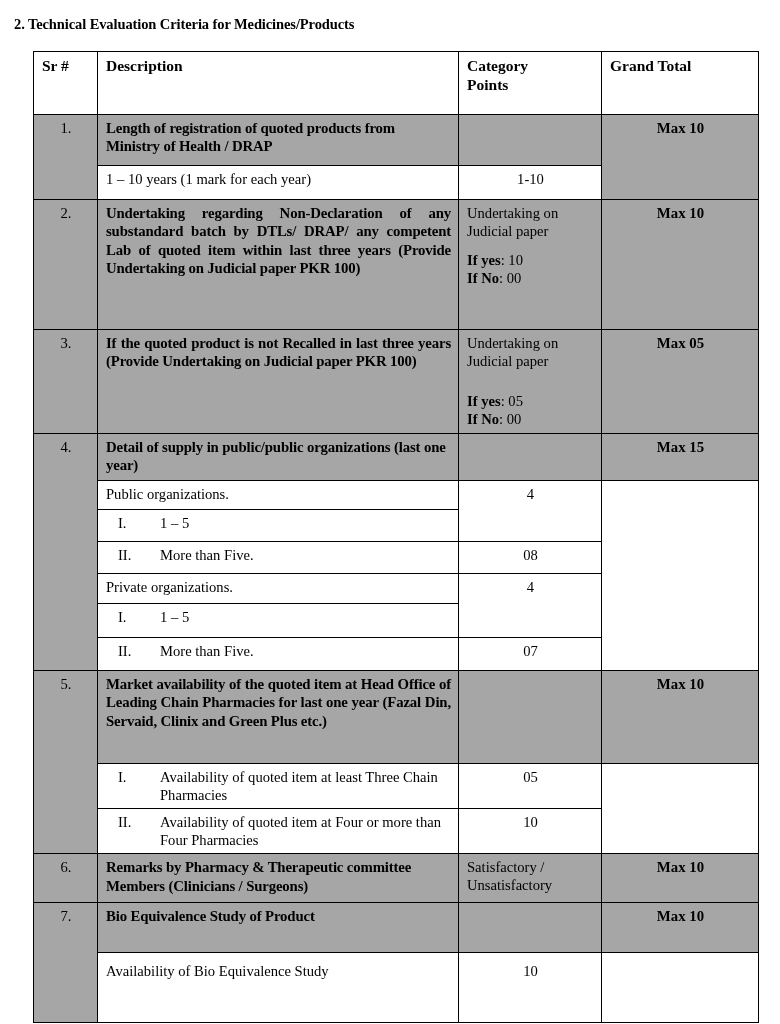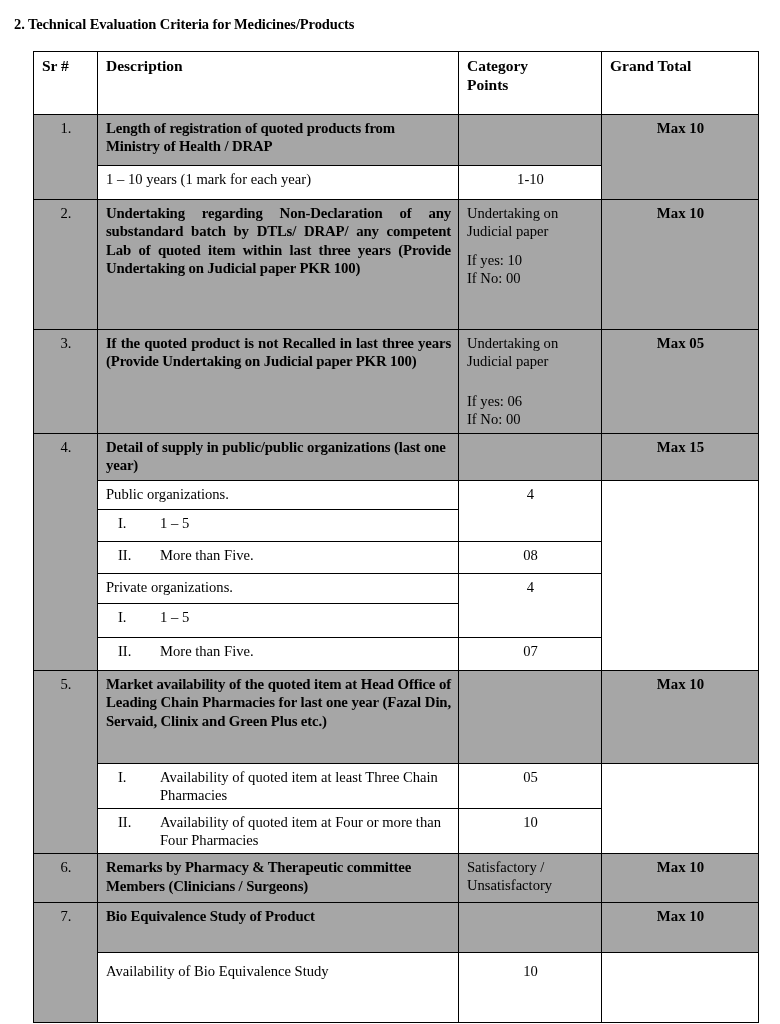--- a/index.html
+++ b/index.html
@@ -45,21 +45,21 @@
     line-height: 1.24;
     background: #ffffff;
   }
   
   col.c-sr    { width: 64px; }
   col.c-desc  { width: 361px; }
   col.c-cat   { width: 143px; }
   col.c-grand { width: 157px; }
 
   .shade { background: #a6a6a6 !important; }
-  .bold  { font-weight: normal; }
+  .bold  { font-weight: bold; }
   .vmid  { vertical-align: middle; }
 
   td.sr {
     text-align: center;
     font-size: 14.6px;
     padding-top: 5px;
   }
   td.hdr {
     text-align: left;
     font-weight: bold;
@@ -161,21 +161,21 @@
       </tr>
 
       <tr style="height:104px;">
         <td class="sr shade">3.</td>
         <td class="shade">
           <div class="desc-bold just">If the quoted product is not Recalled in last three years (Provide Undertaking on Judicial paper PKR 100)</div>
         </td>
         <td class="shade catbox">
           <div>Undertaking on Judicial paper</div>
           <div class="gap" style="height:22px;"></div>
-          <div class="nowrapline"><span class="bold">If yes</span><span>: 06</span></div>
+          <div class="nowrapline"><span class="bold">If yes</span><span>: 05</span></div>
           <div class="nowrapline"><span class="bold">If No</span><span>: 00</span></div>
         </td>
         <td class="shade grand-cell">Max 05</td>
       </tr>
 
       <tr style="height:47px;">
         <td class="sr shade" rowspan="7">4.</td>
         <td class="shade">
           <div class="desc-bold">Detail of supply in public/public organizations (last one year)</div>
         </td>

